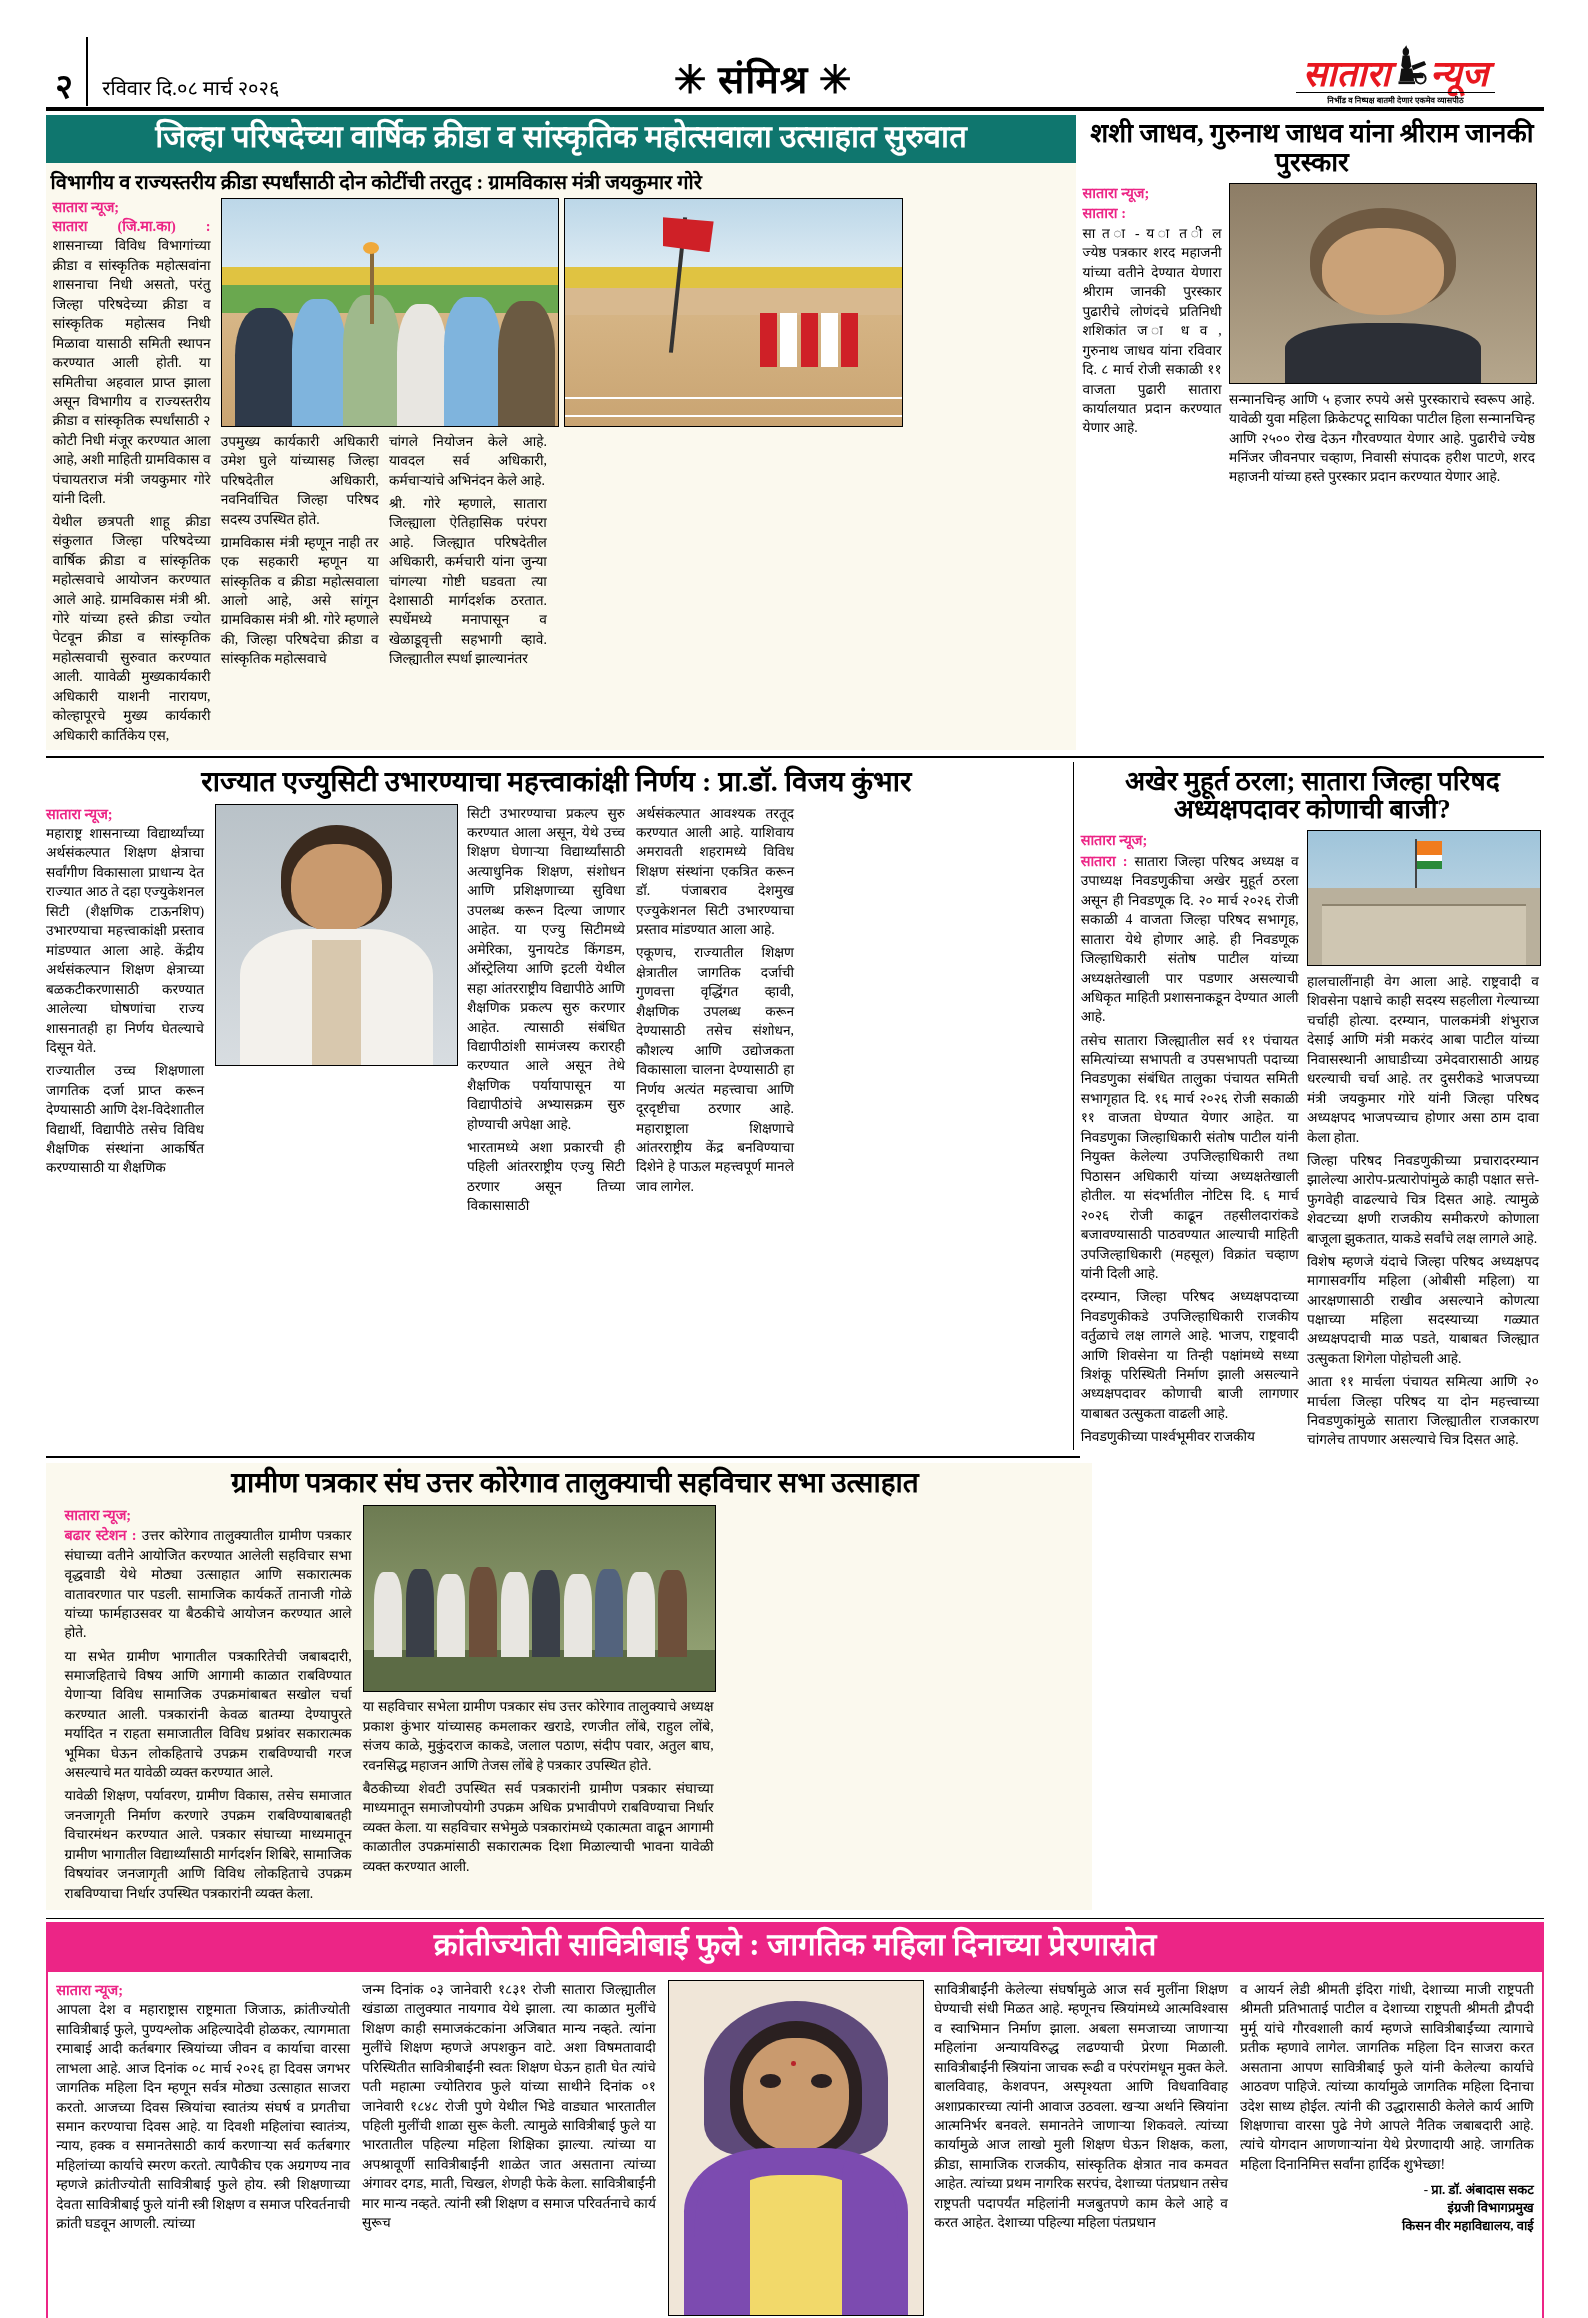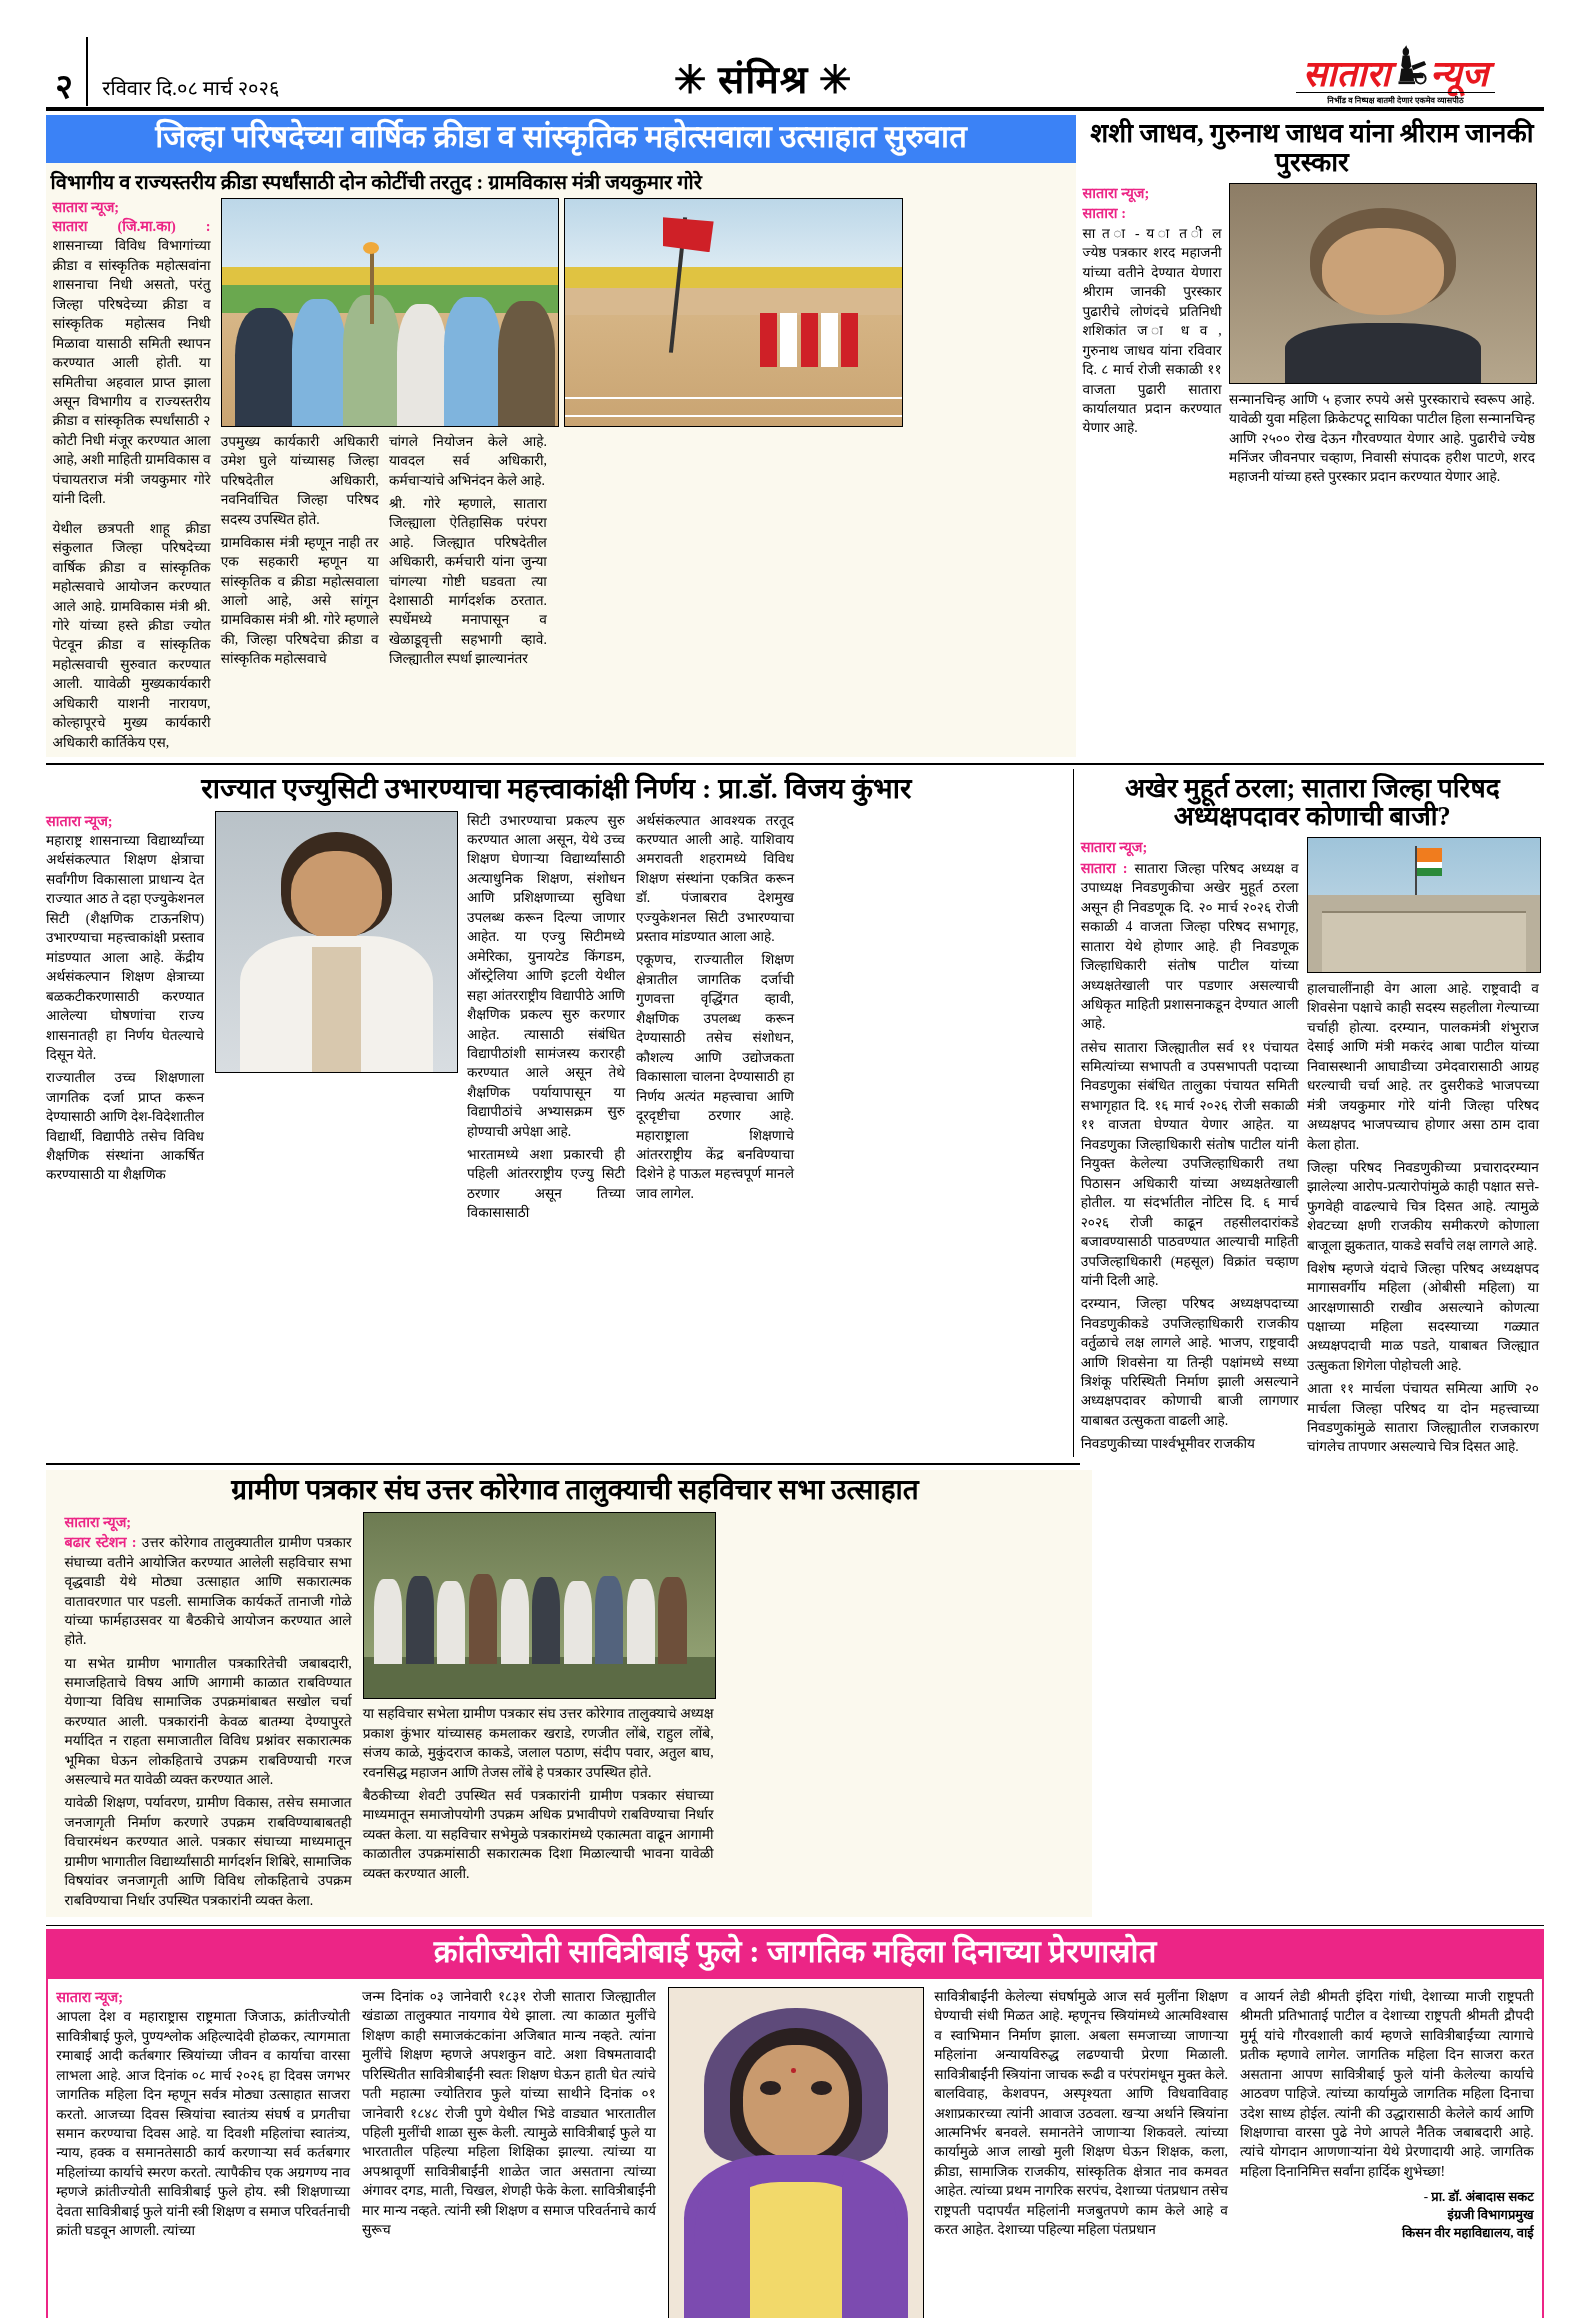--- a/index.html
+++ b/index.html
@@ -15,21 +15,21 @@
   .logo-wrap{width:297px;display:flex;flex-direction:column;align-items:center;justify-content:flex-end;padding-bottom:1.9px;}
   .logo-row{display:flex;align-items:flex-end;justify-content:center;line-height:.9;}
   .logo-word{font-size:36px;font-weight:bold;color:#e8171f;font-style:italic;font-family:"Liberation Serif",serif;}
   .logo-emblem{width:36px;height:45px;margin:0 1.9px;position:relative;}
   .logo-emblem svg{display:block;}
   .logo-tag{font-size:8px;font-weight:bold;margin-top:1.9px;border-top:0.9px solid #000;padding-top:0.9px;width:199px;text-align:center;letter-spacing:0.1px;}
 
   .rule-thick{height:4.2px;background:#000;margin:0 44px 0 46px;}
 
   
-  .band-red{background:#3b82f6;color:#fff;}
+  .band-red{background:#0f766e;color:#fff;}
   .band-pink{background:#ec2586;color:#fff;}
   .band{font-size:31px;font-weight:bold;text-align:center;padding:6.5px 4.6px 9.3px;line-height:1.05;}
   .sub-head{font-size:20px;font-weight:bold;text-align:left;padding:7.4px 4.6px 5.6px;line-height:1.1;border-radius:10px;}
   .blk-head{font-size:28px;font-weight:bold;text-align:center;line-height:1.08;padding:4.6px 2.8px 6.5px;}
   .blk-head.two{font-size:26.4px;}
   .credit{color:#ec2586;font-weight:bold;}
 
   .col-text{font-size:13.7px;line-height:1.42;text-align:justify;text-justify:inter-word;hyphens:none;}
   .col-text p{margin:0 0 0 0;}
 
@@ -85,21 +85,21 @@
     <div style="width:1034px;">
       <div class="band band-red">जिल्हा परिषदेच्या वार्षिक क्रीडा व सांस्कृतिक महोत्सवाला उत्साहात सुरुवात</div>
       <div class="cream" style="padding:0 0 4.6px;">
         <div class="sub-head">विभागीय व राज्यस्तरीय क्रीडा स्पर्धांसाठी दोन कोटींची तरतुद : ग्रामविकास मंत्री जयकुमार गोरे</div>
 
         <div style="display:flex;gap:10.2px;padding:0 6.5px;">
           <div style="width:158px;" class="col-text">
             <div class="credit" style="font-size:14.4px;line-height:1.3;">सातारा न्यूज;</div>
             <div class="credit" style="font-size:14.4px;line-height:1.3;display:inline;">सातारा   (जि.मा.का)  :</div>
             <span>शासनाच्या विविध विभागांच्या क्रीडा व सांस्कृतिक महोत्सवांना शासनाचा निधी असतो, परंतु जिल्हा परिषदेच्या क्रीडा व सांस्कृतिक महोत्सव निधी मिळावा यासाठी समिती स्थापन करण्यात आली होती. या समितीचा अहवाल प्राप्त झाला असून विभागीय व राज्यस्तरीय क्रीडा व सांस्कृतिक स्पर्धांसाठी २ कोटी निधी मंजूर करण्यात आला आहे, अशी माहिती ग्रामविकास व पंचायतराज मंत्री जयकुमार गोरे यांनी दिली.</span>
-            <p style="margin-top:10px;">येथील छत्रपती शाहू क्रीडा संकुलात जिल्हा परिषदेच्या वार्षिक क्रीडा व सांस्कृतिक महोत्सवाचे आयोजन करण्यात आले आहे. ग्रामविकास मंत्री श्री. गोरे यांच्या हस्ते क्रीडा ज्योत पेटवून क्रीडा व सांस्कृतिक महोत्सवाची सुरुवात करण्यात आली. याावेळी मुख्यकार्यकारी अधिकारी याशनी नारायण, कोल्हापूरचे मुख्य कार्यकारी अधिकारी कार्तिकेय एस,</p>
+            <p style="margin-top:3px;">येथील छत्रपती शाहू क्रीडा संकुलात जिल्हा परिषदेच्या वार्षिक क्रीडा व सांस्कृतिक महोत्सवाचे आयोजन करण्यात आले आहे. ग्रामविकास मंत्री श्री. गोरे यांच्या हस्ते क्रीडा ज्योत पेटवून क्रीडा व सांस्कृतिक महोत्सवाची सुरुवात करण्यात आली. याावेळी मुख्यकार्यकारी अधिकारी याशनी नारायण, कोल्हापूरचे मुख्य कार्यकारी अधिकारी कार्तिकेय एस,</p>
           </div>
 
           <div style="width:682px;">
             <div style="display:flex;gap:4.6px;height:227px;">
               <div class="photo" style="width:339px;height:100%;">
                 <div class="ph-sky"></div>
                   <div class="ph-ground"></div>
                 <div style="position:absolute;left:0;right:0;top:36%;height:14%;background:#6aa84f;"></div>
                 <div style="position:absolute;left:0;right:0;top:30%;height:8%;background:#e0c341;"></div>
                 <div style="position:absolute;left:4%;bottom:0;width:18%;height:52%;background:#2f3a4a;border-radius:40% 40% 0 0;"></div>

